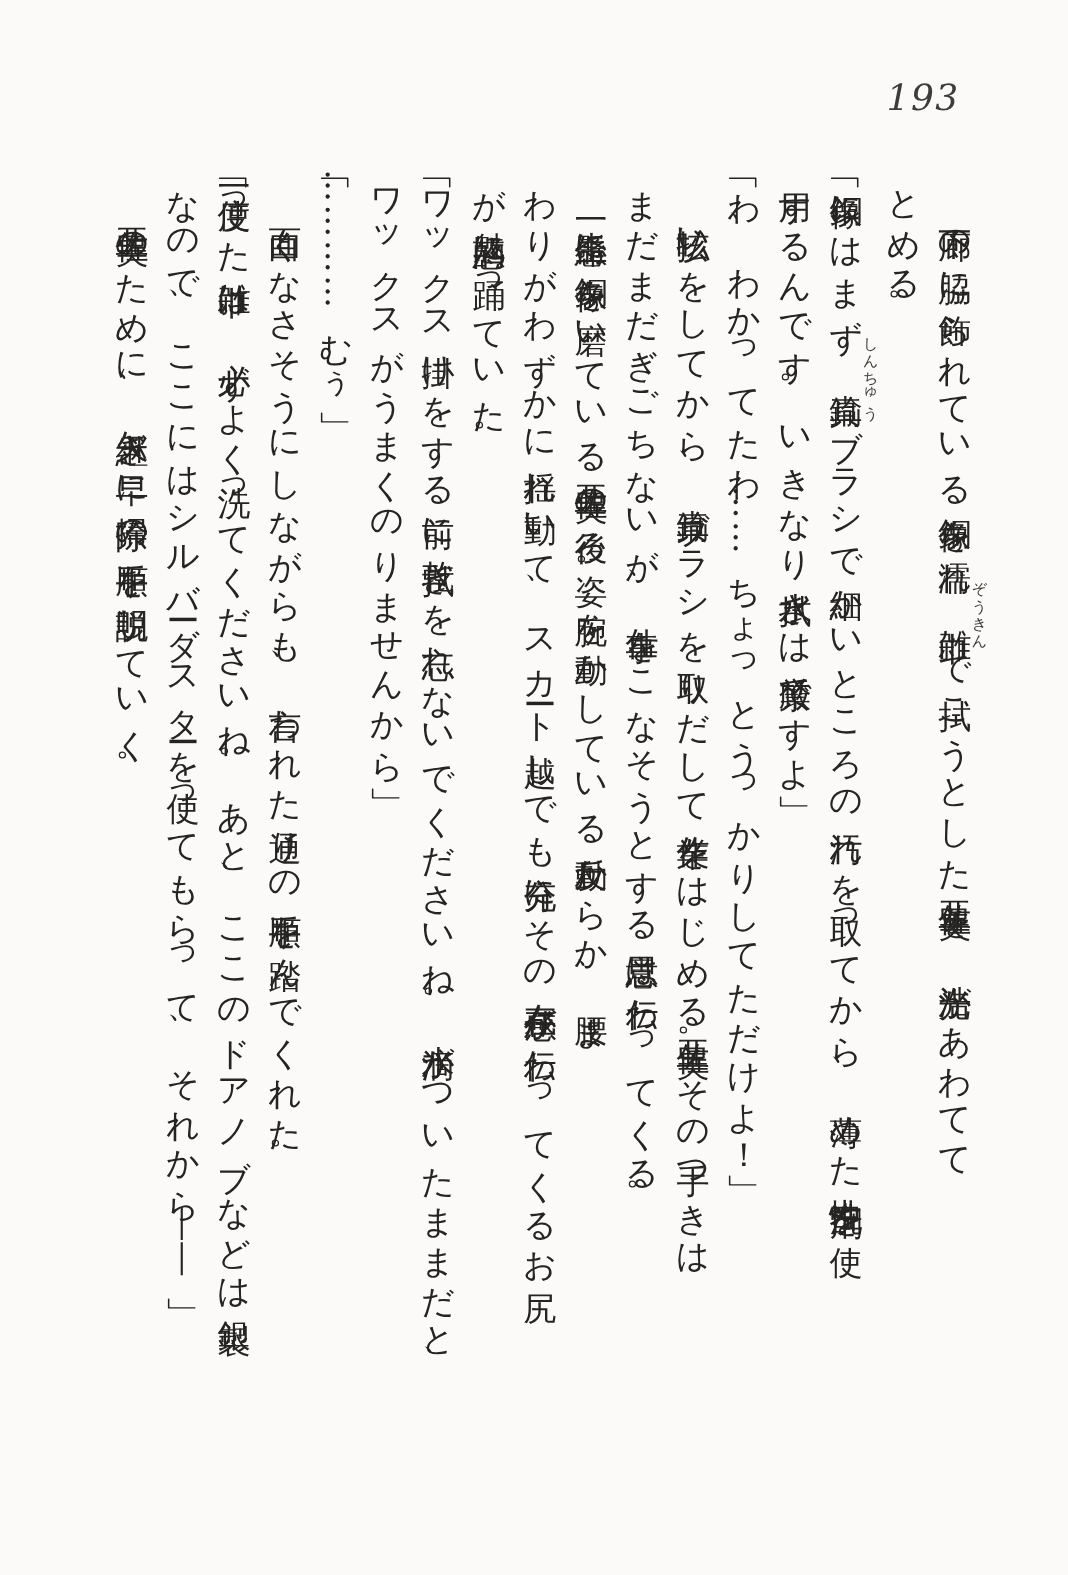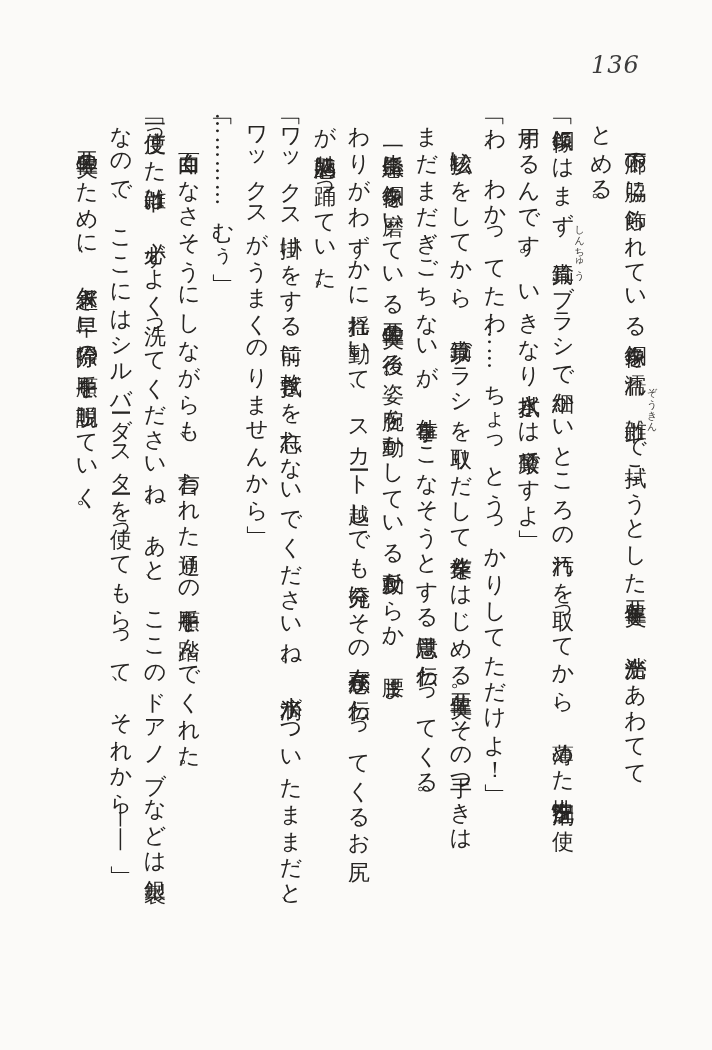--- a/index.html
+++ b/index.html
@@ -56,21 +56,21 @@
     letter-spacing: 0;
     color: #3a3835;
     font-family: "DejaVu Serif", "Liberation Serif", serif;
   }
 </style>
 </head>
 <body>
 
 <div class="scan-page">
 
-  <div class="page-number">136</div>
+  <div class="page-number">193</div>
 
   <main class="text-body">
 
     <div class="tline"><span>　廊下の脇に飾られている銅像を濡れ</span><ruby><span>雑巾</span><rt>ぞうきん</rt></ruby><span>で拭こうとした亜佐美を、浩光があわてて</span></div>
 
     <div class="tline">とめる。</div>
 
     <div class="tline"><span>「銅像にはまず</span><ruby><span>真鍮</span><rt>しんちゅう</rt></ruby><span>ブラシで細かいところの汚れを取ってから、薄めた中性洗剤を使</span></div>
 
     <div class="tline">用するんです。いきなり水拭きは厳禁ですよ」</div>

